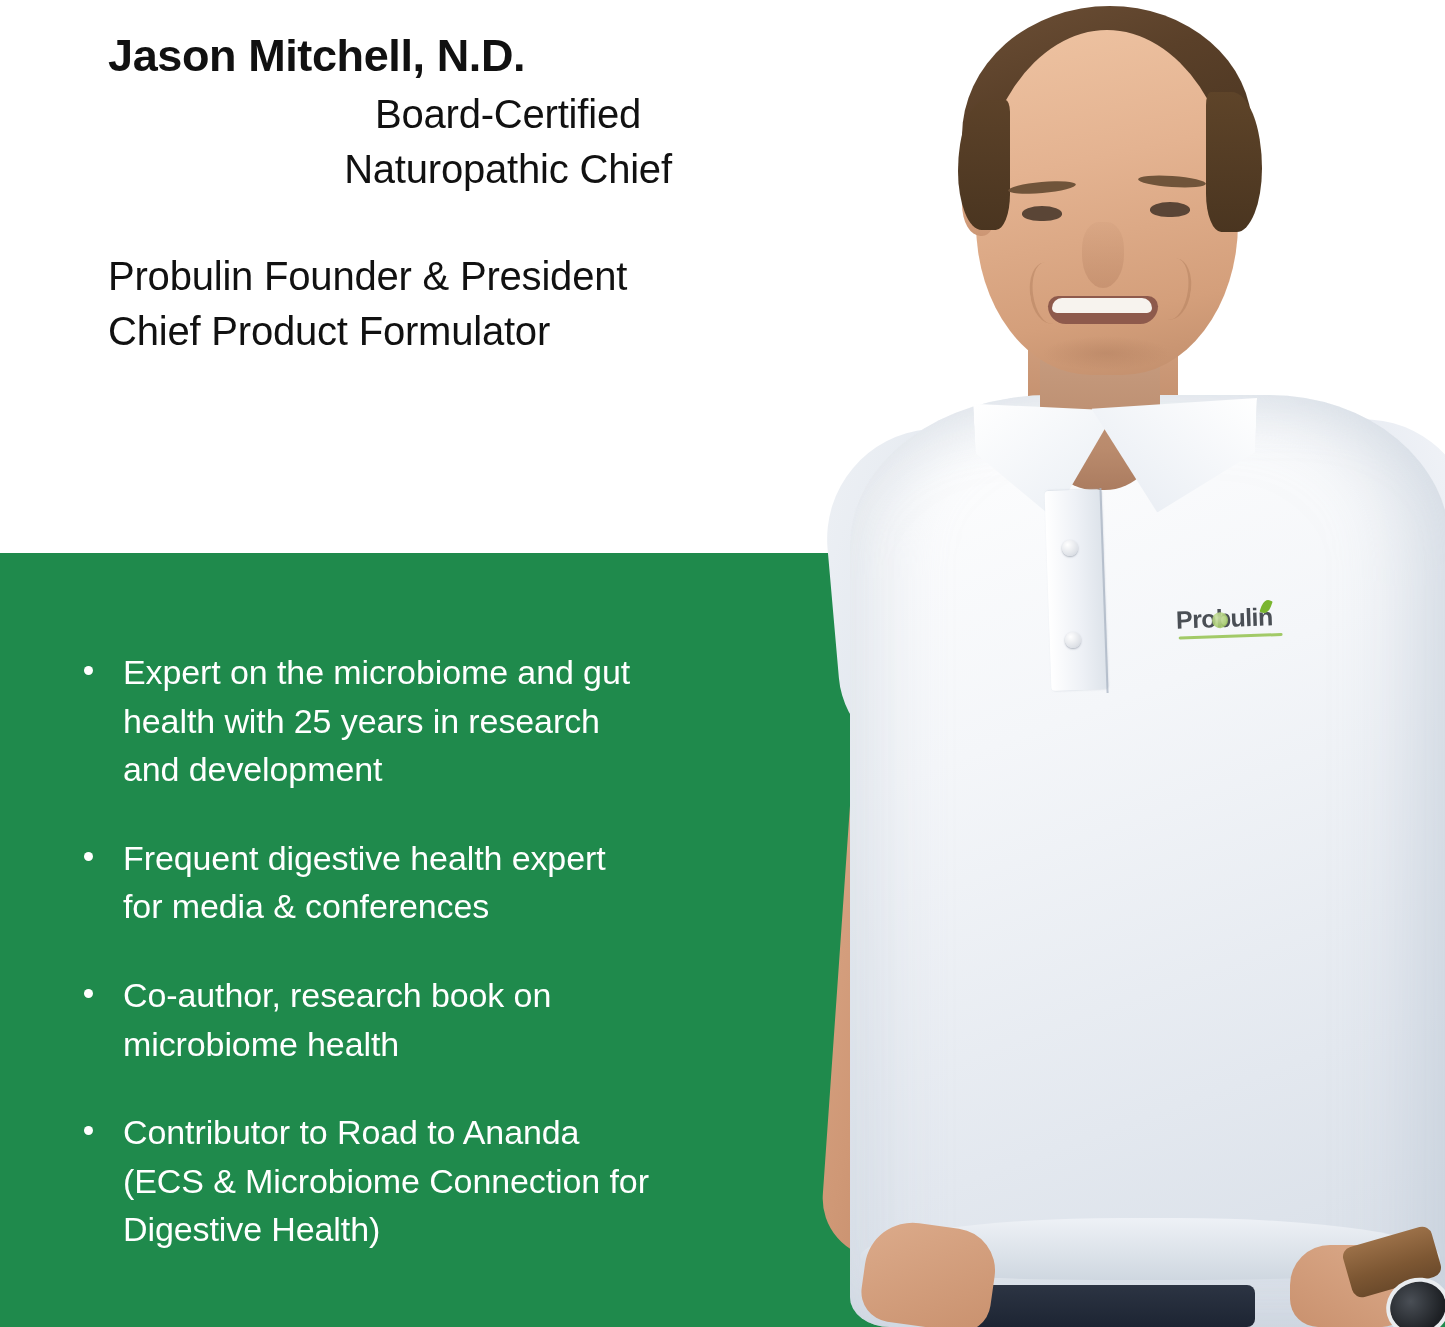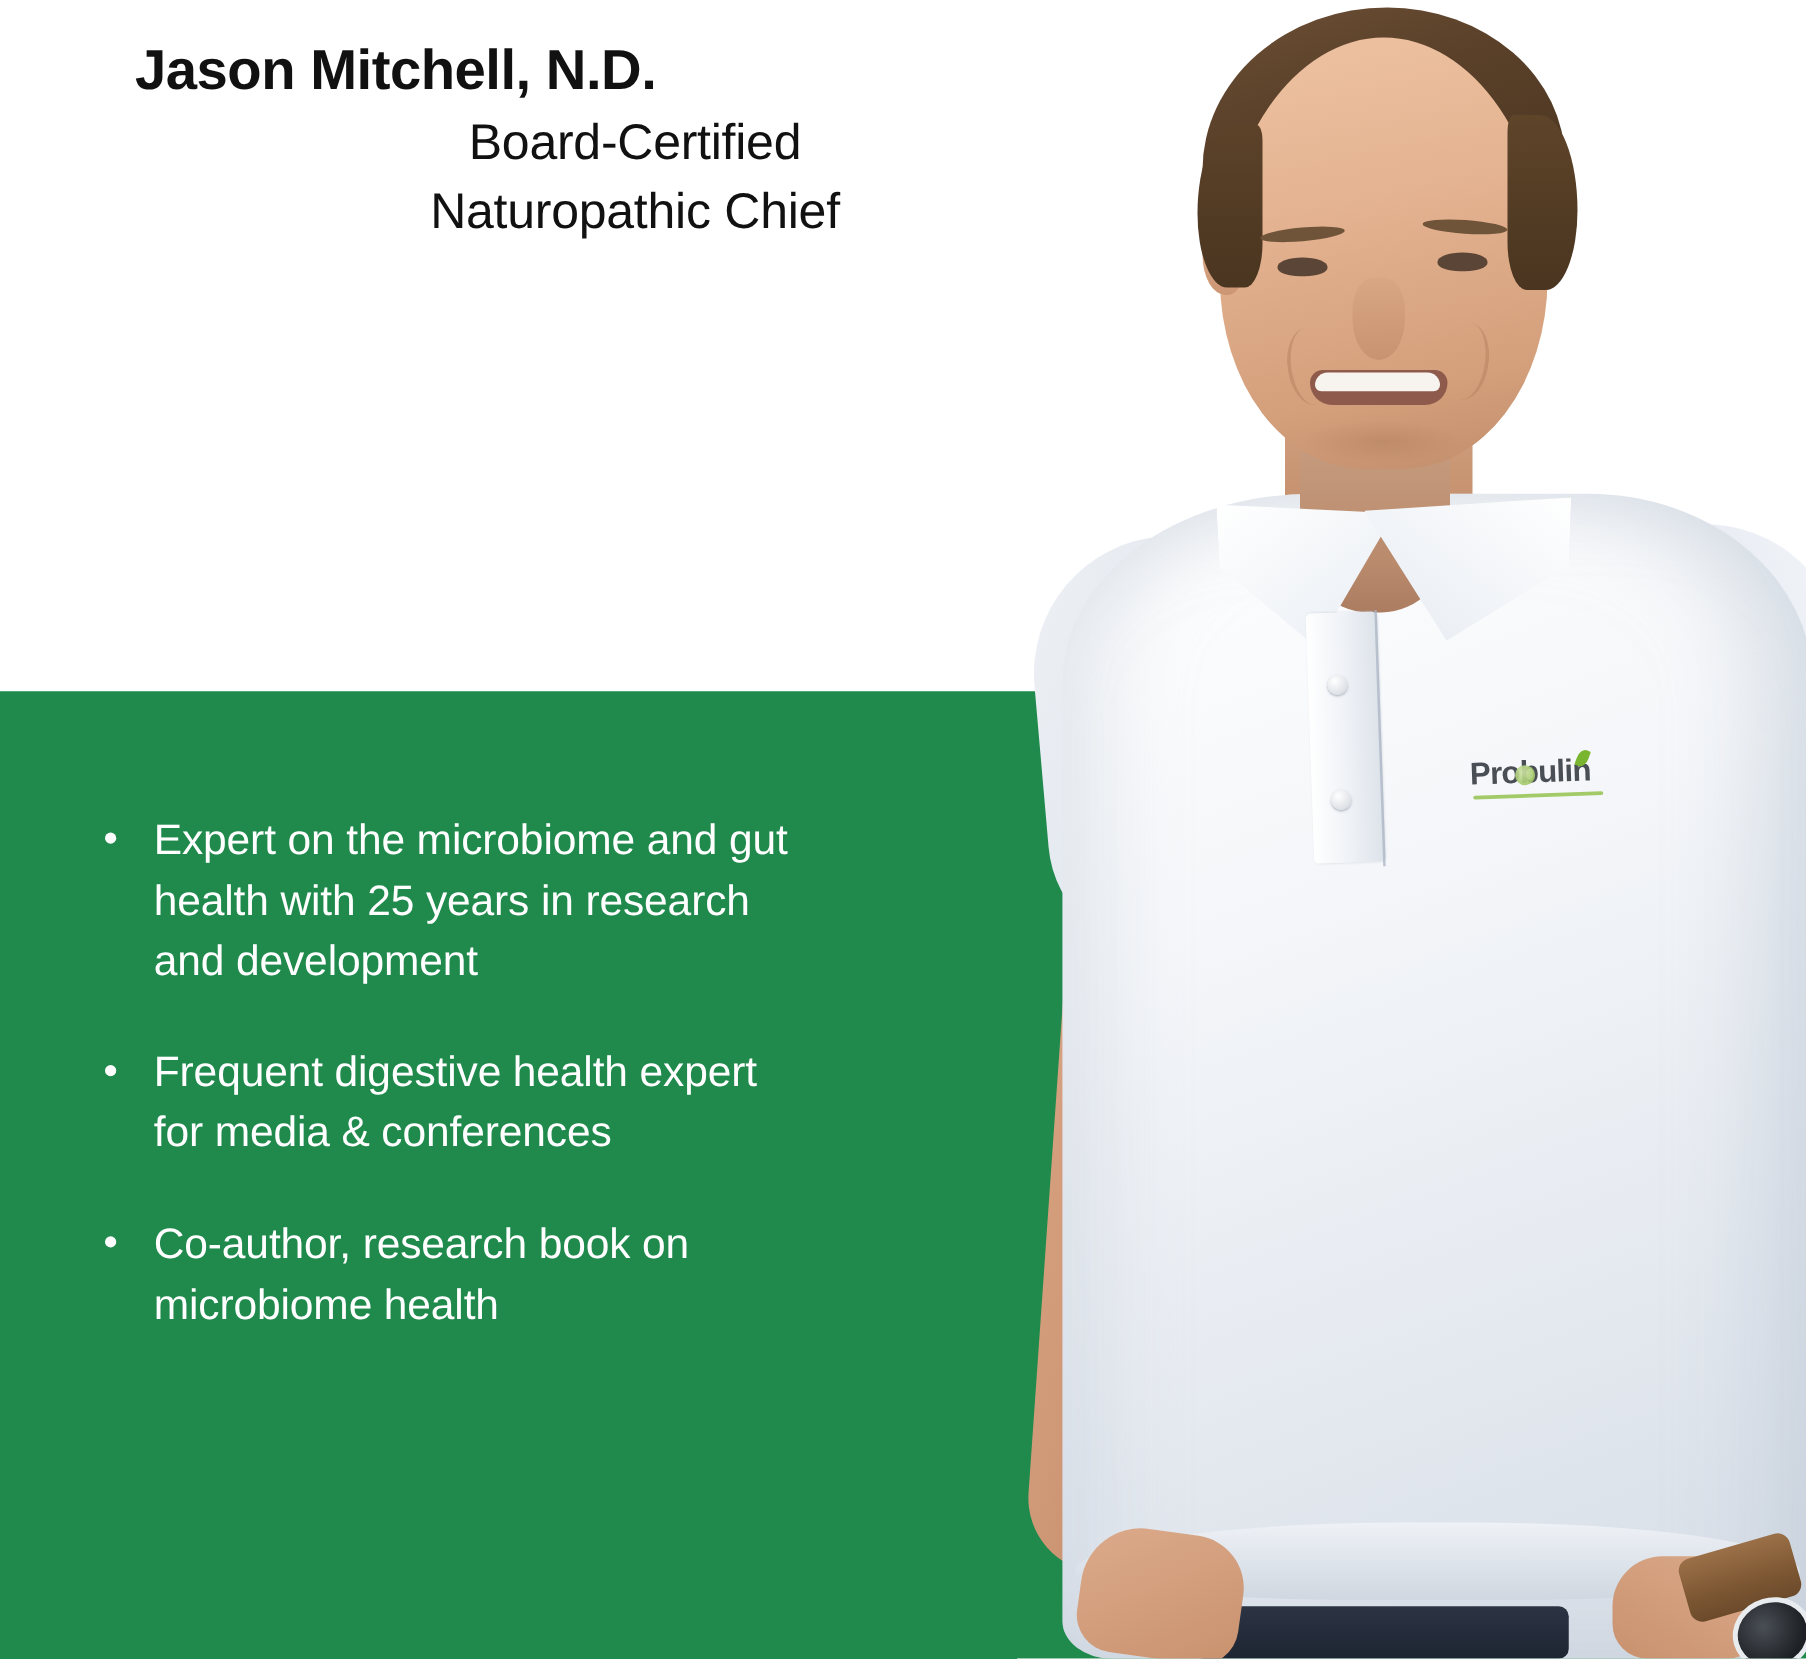--- a/index.html
+++ b/index.html
@@ -522,34 +522,44 @@
     <div class="wrist-watch"></div>
     <div class="watch-face"></div>
   </div>
 
   <div id="header-text">
     <div id="person-name">Jason Mitchell, N.D.</div>
     <div id="credential-block">
       <div class="credential-line">Board-Certified</div>
       <div class="credential-line">Naturopathic Chief</div>
     </div>
+    <div id="role-block">
+      <div class="role-line">Probulin Founder &amp; President</div>
+      <div class="role-line">Chief Product Formulator</div>
+    </div>
   </div>
 
   <ul id="bullet-list">
     <li class="bullet-item">
       <span class="bullet-dot"></span>
       <span class="bullet-text">Expert on the microbiome and gut
 health with 25 years in research
 and development</span>
     </li>
     <li class="bullet-item">
       <span class="bullet-dot"></span>
       <span class="bullet-text">Frequent digestive health expert
 for media &amp; conferences</span>
     </li>
     <li class="bullet-item">
       <span class="bullet-dot"></span>
       <span class="bullet-text">Co-author, research book on
 microbiome health</span>
     </li>
+    <li class="bullet-item">
+      <span class="bullet-dot"></span>
+      <span class="bullet-text">Contributor to Road to Ananda
+(ECS &amp; Microbiome Connection for
+Digestive Health)</span>
+    </li>
   </ul>
 
 </div>
 
 </body></html>

